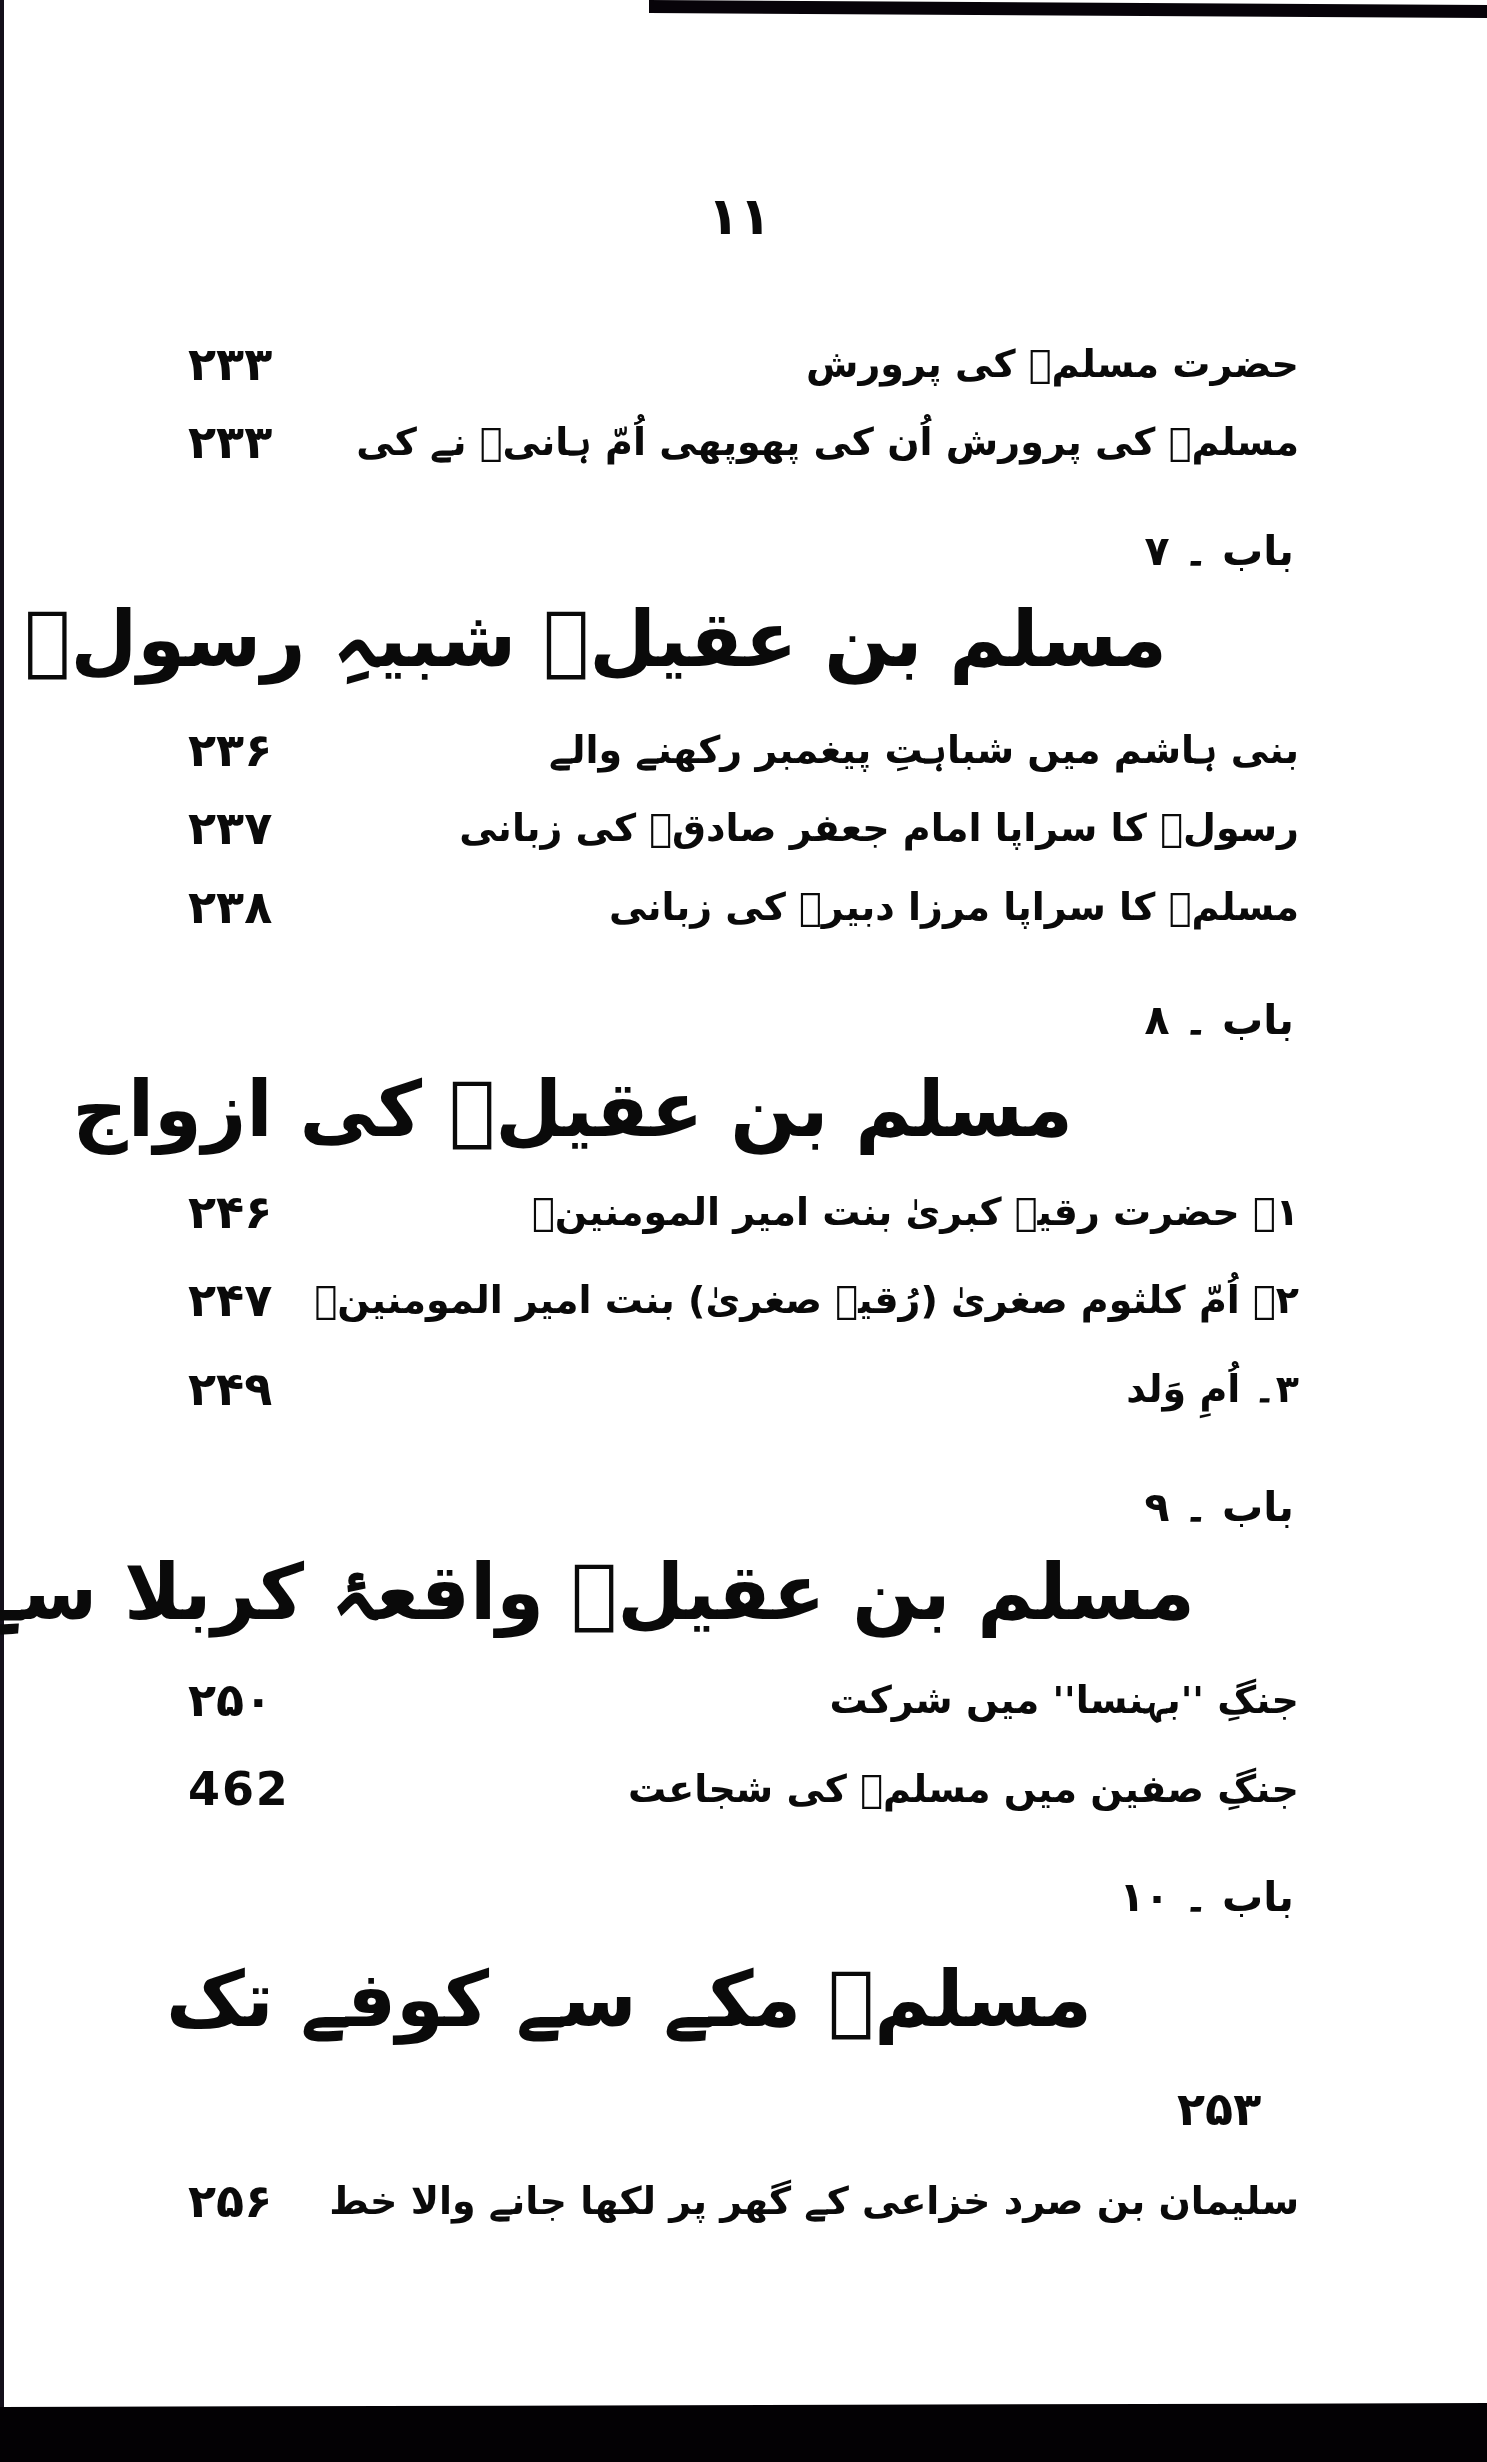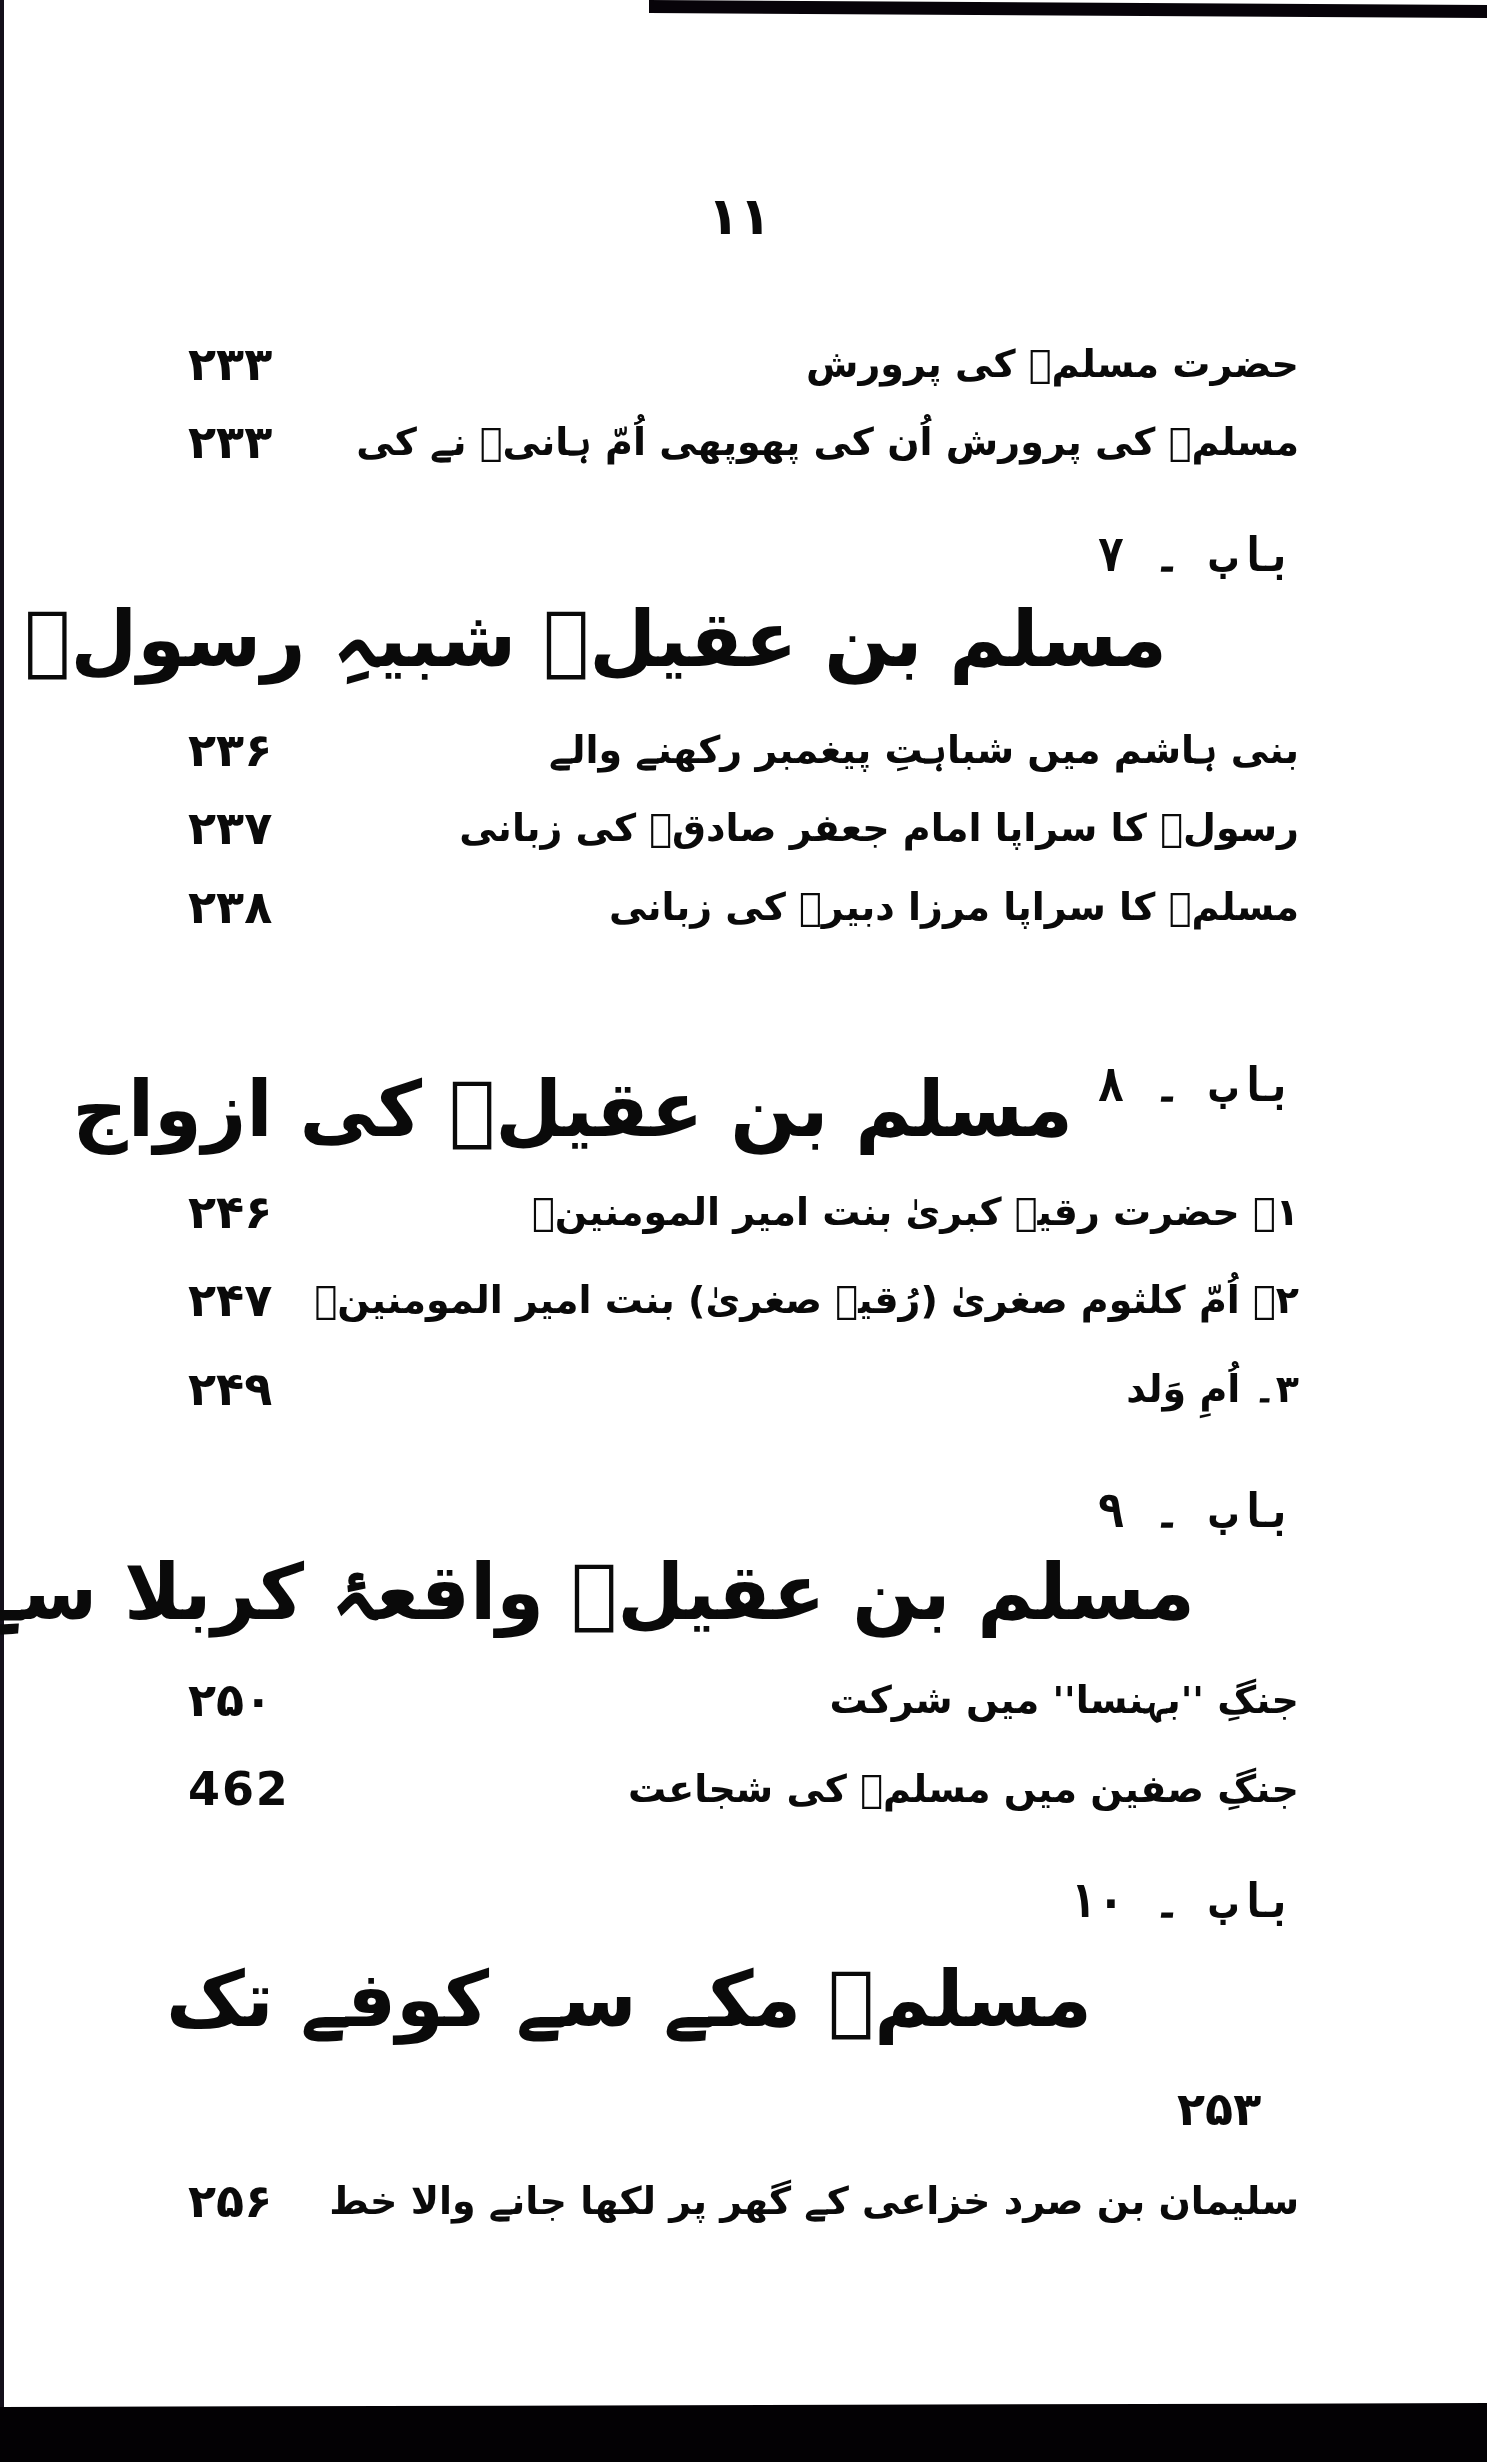--- a/index.html
+++ b/index.html
@@ -30,22 +30,22 @@
   }
   .entry-title {
     font-size: 38px; font-weight: bold; white-space: nowrap; direction: rtl;
     text-align: right;
   }
   .entry-page {
     font-size: 46px; font-weight: bold; direction: rtl; width: 122px; text-align: left;
     letter-spacing: 1.9px;
   }
   .chapter-label {
-    position: absolute; right: 193px; font-size: 47px; font-weight: bold;
-    direction: rtl; white-space: nowrap; font-family: Liberation Mono, monospace;
+    position: absolute; right: 193px; font-size: 41px; font-weight: bold;
+    direction: rtl; white-space: nowrap;
   }
   .chapter-title {
     position: absolute; font-size: 77px; font-weight: bold; direction: rtl;
     white-space: nowrap; text-align: center; line-height: 1.1;
   }
 </style>
 </head>
 <body>
 
 <div class="top-band"></div>
@@ -70,21 +70,21 @@
 </div>
 <div class="row" style="top:795px">
   <span class="entry-title">رسولؐ کا سراپا امام جعفر صادقؑ کی زبانی</span>
   <span class="entry-page">۲۳۷</span>
 </div>
 <div class="row" style="top:874px">
   <span class="entry-title">مسلمؑ کا سراپا مرزا دبیرؒ کی زبانی</span>
   <span class="entry-page">۲۳۸</span>
 </div>
 
-<div class="chapter-label" style="top:1057px">باب ۔ ۸</div>
+<div class="chapter-label" style="top:996px">باب ۔ ۸</div>
 <div class="chapter-title" style="top:1068px; left:508px; width:565px;">مسلم بن عقیلؑ کی ازواج</div>
 <div class="row" style="top:1179px">
   <span class="entry-title">۱۔ حضرت رقیہ کبریٰ بنت امیر المومنینؑ</span>
   <span class="entry-page">۲۴۶</span>
 </div>
 <div class="row" style="top:1267px">
   <span class="entry-title">۲۔ اُمّ کلثوم صغریٰ (رُقیہ صغریٰ) بنت امیر المومنینؑ</span>
   <span class="entry-page">۲۴۷</span>
 </div>
 <div class="row" style="top:1356px">

